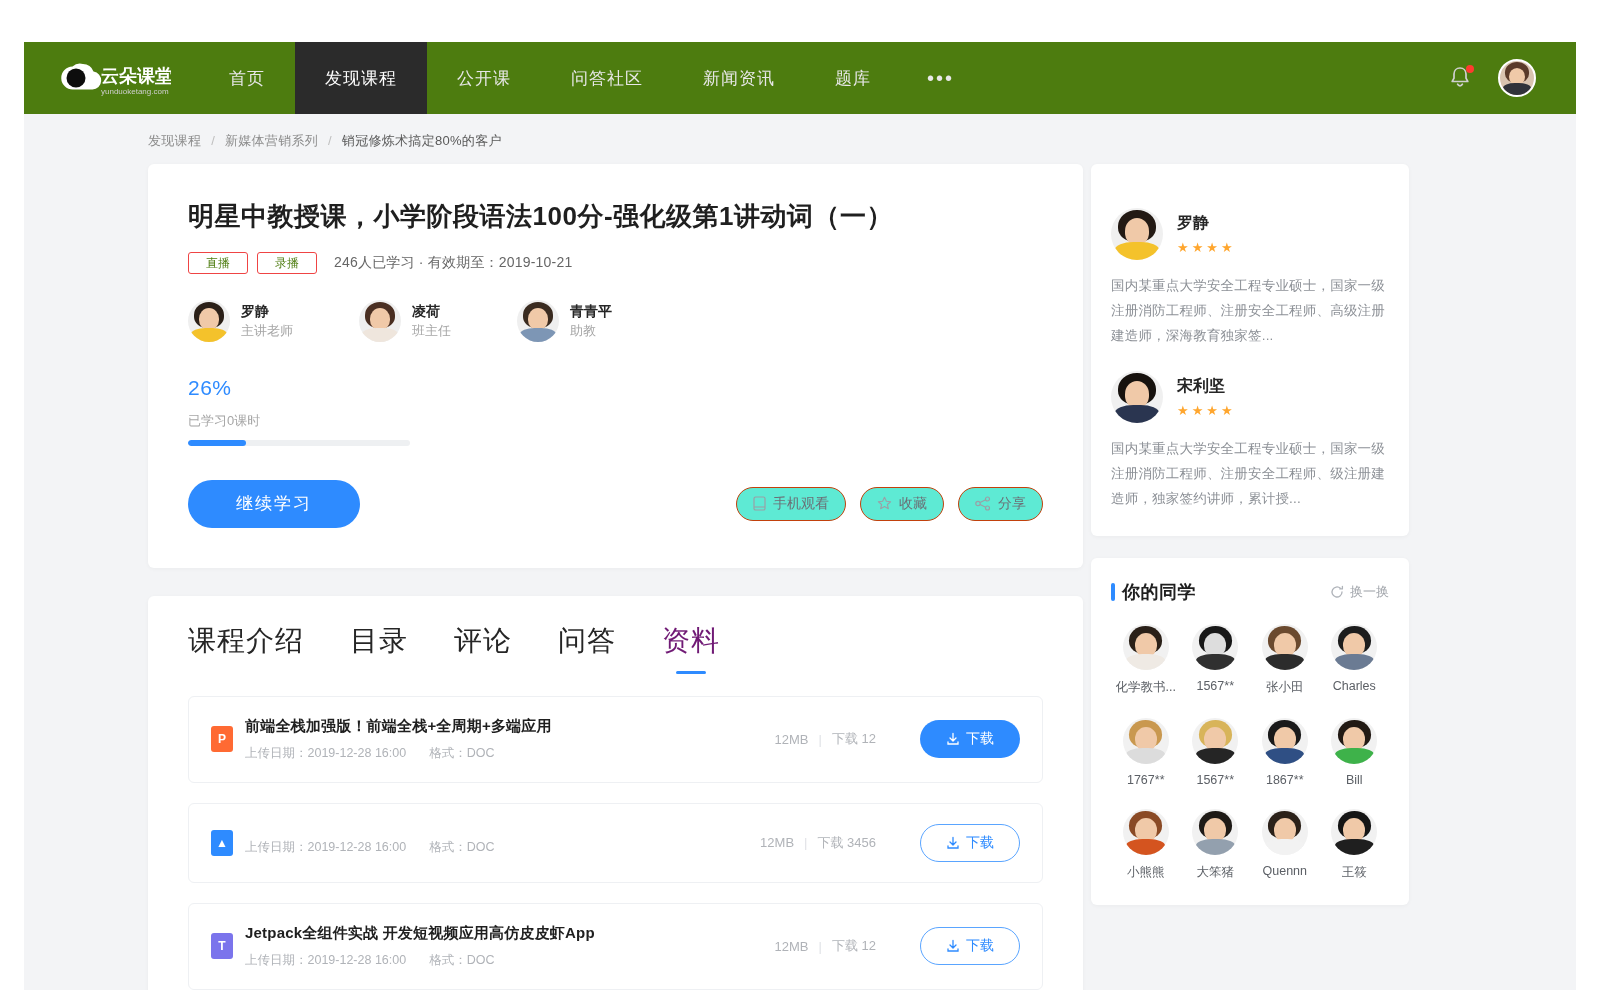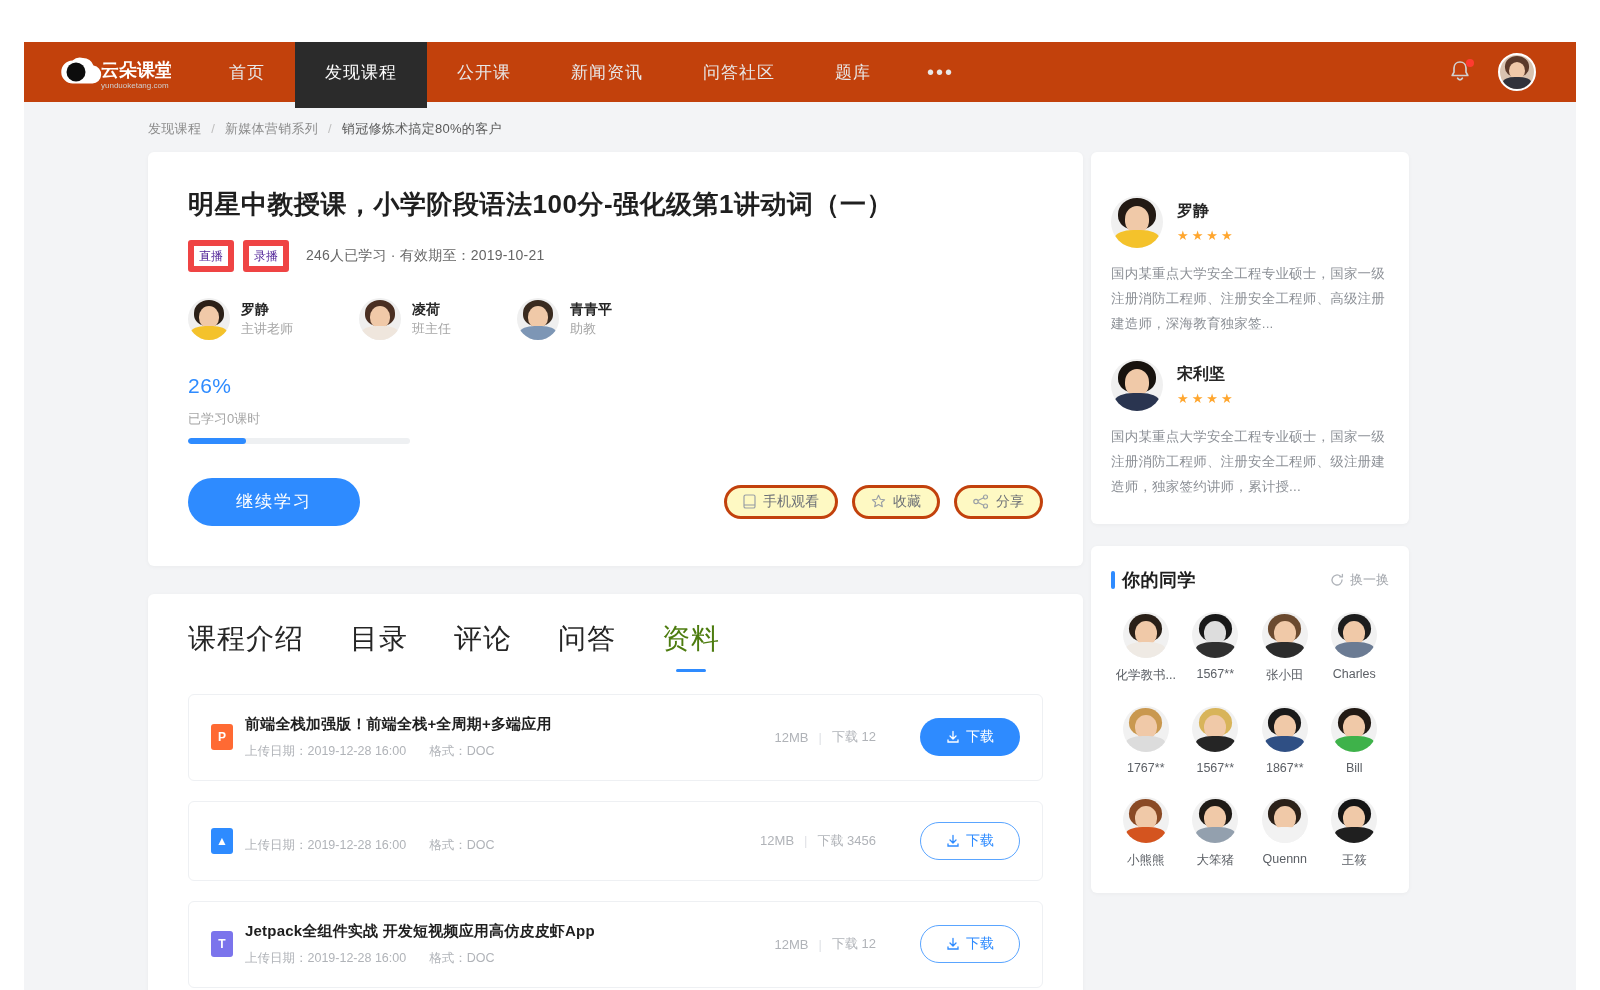--- a/index.html
+++ b/index.html
@@ -12,21 +12,21 @@
   #viewport {
     position: absolute;
     left: 24px; top: 42px;
     width: 1552px; height: 948px;
     background: #f3f4f6;
     overflow: hidden;
   }
 
   
   .navbar {
-    height: 60px; background: #c2410c;
+    height: 72px; background: #4d7c0f;
     display: flex; align-items: center;
     position: relative;
   }
   .logo-wrap {
     width: 175px; display: flex; align-items: center;
     justify-content: center; height: 72px;
   }
   .logo-svg { display: block; }
   .nav-items { display: flex; height: 72px; align-items: stretch; }
   .nav-item {
@@ -78,22 +78,22 @@
   
   .course-card { padding: 36px 40px 40px 40px; margin-bottom: 28px; }
   .course-title {
     font-size: 26px; font-weight: 700; color: #1f1f1f;
     letter-spacing: .5px; line-height: 1.3;
   }
   .meta-row {
     display: flex; align-items: center; gap: 9px; margin-top: 18px;
   }
   .tag {
-    border: 6px solid #ef4444; color: #4c1d95;
-    font-size: 12px; padding: 2px 5px; border-radius: 3px;
+    border: 1px solid #ef4444; color: #4d7c0f;
+    font-size: 12px; padding: 2px 17px; border-radius: 3px;
     line-height: 1.35;
   }
   .meta-text { font-size: 14px; color: #666; margin-left: 8px; letter-spacing:.2px;}
 
   .teacher-row { display: flex; gap: 66px; margin-top: 26px; }
   .teacher { display: flex; align-items: center; gap: 11px; }
   .t-av {
     width: 42px; height: 42px; border-radius: 50%;
     overflow: hidden; background: #efefef; position: relative; flex: none;
   }
@@ -115,35 +115,35 @@
   }
   .btn-primary {
     width: 172px; height: 48px; border-radius: 24px;
     background: #2e8bff; color: #fff; border: none;
     font-size: 17px; letter-spacing: 2px; cursor: pointer;
     font-family: inherit;
   }
   .btn-group { margin-left: auto; display: flex; gap: 14px; }
   .btn-ghost {
     height: 34px; padding: 0 16px; border-radius: 17px;
-    border: 3px solid #c2410c; background: #fef9c3; color: #6b6f76;
+    border: 1px solid #c2410c; background: #5eead4; color: #6b6f76;
     font-size: 14px; display: flex; align-items: center; gap: 7px;
     cursor: pointer; font-family: inherit; white-space: nowrap;
   }
 
   
   .tabs-card { padding: 0 0 24px 0; min-height: 420px; }
   .tabs {
     display: flex; gap: 46px; padding: 26px 40px 0 40px;
   }
   .tab {
     font-size: 28px; color: #262626; cursor: pointer;
     padding-bottom: 14px; position: relative; letter-spacing: 1px;
   }
-  .tab.active { color: #4d7c0f; }
+  .tab.active { color: #701a75; }
   .tab.active::after {
     content: ""; position: absolute; left: 50%; transform: translateX(-50%);
     bottom: 0; width: 30px; height: 3px; background: #2e8bff; border-radius: 2px;
   }
 
   .doc-list { padding: 22px 40px 0 40px; display: flex; flex-direction: column; gap: 20px; }
   .doc-item {
     border: 1px solid #eef0f3; border-radius: 6px;
     padding: 20px 22px 20px 22px;
     display: flex; align-items: center;
@@ -258,22 +258,22 @@
         <circle cx="23" cy="22" r="9.5" fill="#0d0d0d"></circle>
         <text x="48" y="26" font-family="Liberation Sans, sans-serif" font-size="18" font-weight="700" fill="#ffffff">云朵课堂</text>
         <text x="48" y="38" font-family="Liberation Sans, sans-serif" font-size="8" fill="#cfcfcf">yunduoketang.com</text>
       </svg>
     </div>
 
     <div class="nav-items">
       <div class="nav-item">首页</div>
       <div class="nav-item active">发现课程</div>
       <div class="nav-item">公开课</div>
+      <div class="nav-item">问答社区</div>
       <div class="nav-item">新闻资讯</div>
-      <div class="nav-item">问答社区</div>
       <div class="nav-item">题库</div>
       <div class="nav-item dots">•••</div>
     </div>
 
     <div class="nav-right">
       <div class="bell">
         <svg width="24" height="26" viewBox="0 0 24 26">
           <path d="M12 3 c-3.6 0 -6 2.6 -6 6 v4.2 l-1.8 3.3 h15.6 l-1.8 -3.3 V9 c0 -3.4 -2.4 -6 -6 -6 z" fill="none" stroke="#d0d0d0" stroke-width="1.7" stroke-linejoin="round"></path>
           <path d="M9.6 19.2 a2.6 2.6 0 0 0 4.8 0" fill="none" stroke="#d0d0d0" stroke-width="1.7" stroke-linecap="round"></path>
         </svg>

